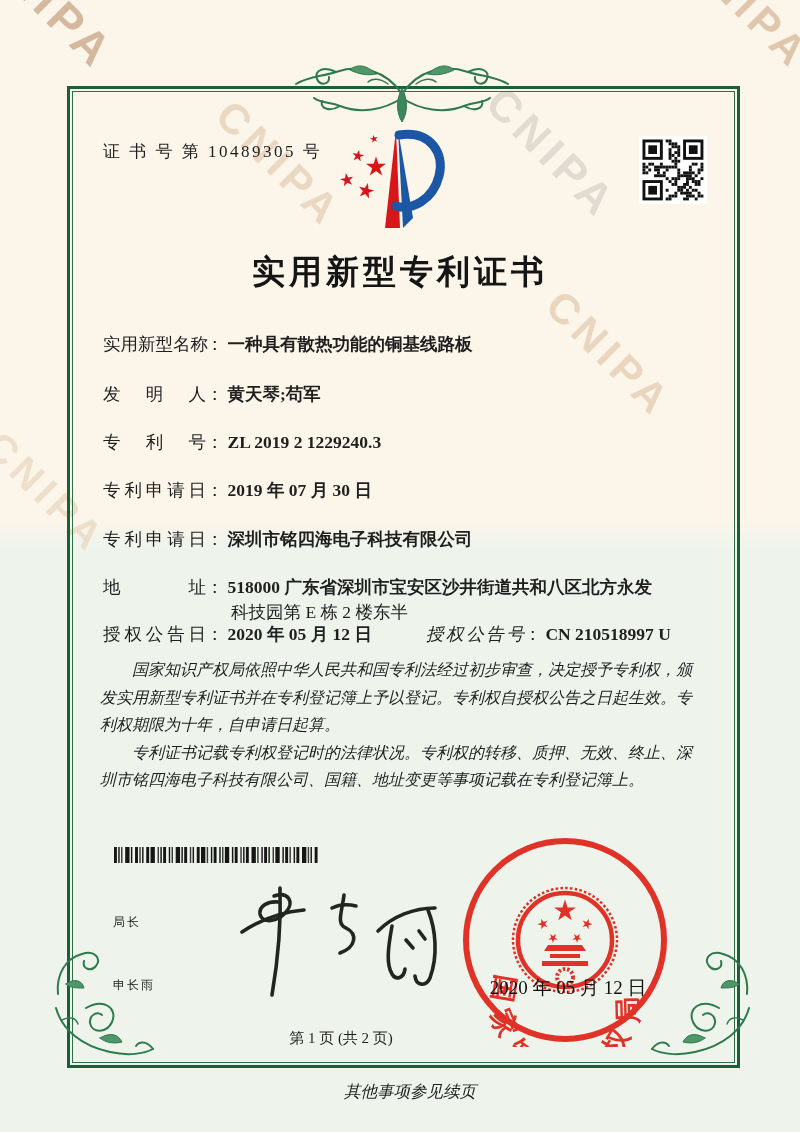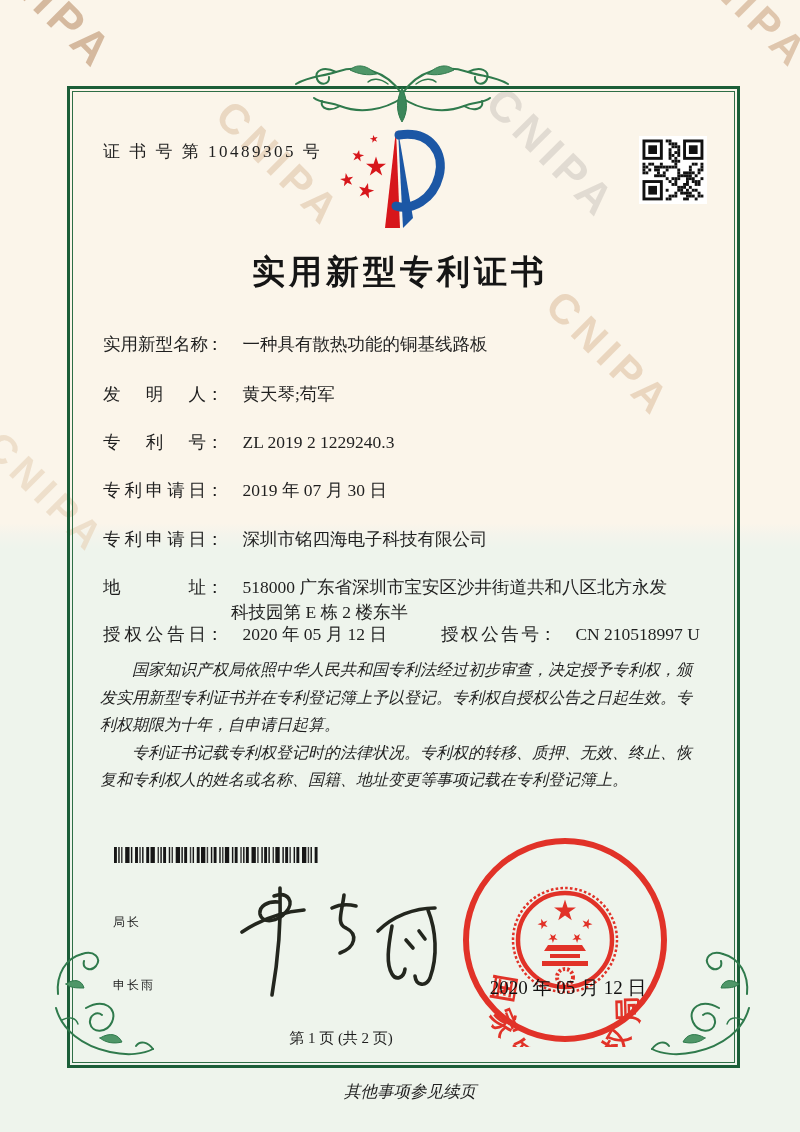--- a/index.html
+++ b/index.html
@@ -20,22 +20,22 @@
       border:3px solid #1b5e38;box-sizing:border-box;}
   .border-inner{position:absolute;left:2px;top:2px;right:2px;bottom:2px;
       border:1px solid #2e6e46;}
   .cert-no{position:absolute;left:103px;top:140px;font-size:17px;letter-spacing:2.5px;}
   .logo{position:absolute;left:338px;top:124px;}
   .qr-wrap{position:absolute;left:639px;top:136px;width:68px;height:68px;background:#ffffff;}
   .title{position:absolute;left:0;right:0;top:250px;text-align:center;
       font-size:33px;font-weight:bold;letter-spacing:4px;color:#151515;}
   .frow{position:absolute;left:103px;font-size:17.5px;white-space:nowrap;}
   .flabel{display:inline-block;width:103px;text-align:justify;text-align-last:justify;}
-  .flabel2{display:inline-block;width:98px;text-align:justify;text-align-last:justify;}
-  .fval{margin-left:19px;}
+  .flabel2{display:inline-block;width:98px;text-align:justify;text-align-last:justify;font-style:italic;}
+  .fval{margin-left:4px;font-weight:bold;}
   .addr2{position:absolute;left:231px;top:600px;font-size:17.5px;}
   .body-text{position:absolute;left:100px;top:656px;width:606px;
       font-size:16px;line-height:27.5px;font-style:italic;}
   .body-text p{margin:0;text-indent:2em;}
   .barcode{position:absolute;left:113px;top:847px;}
   .issuer{position:absolute;left:113px;font-family:"Liberation Sans","DejaVu Sans",sans-serif;
       font-size:12px;letter-spacing:2px;color:#222;}
   .issuer-title{top:914px;} .issuer-name{top:977px;}
   .sig{position:absolute;left:228px;top:868px;}
   .seal{position:absolute;left:458px;top:833px;}
@@ -276,21 +276,21 @@
   <div class="frow" style="top:575px">
     <span class="flabel">地址</span><span>：</span><span class="fval">518000 广东省深圳市宝安区沙井街道共和八区北方永发</span>
   </div>
   <div class="addr2">科技园第 E 栋 2 楼东半</div>
   <div class="frow" style="top:622px">
     <span class="flabel">授权公告日</span><span>：</span><span class="fval">2020 年 05 月 12 日</span><span class="flabel2" style="margin-left:54px">授权公告号</span><span>：</span><span class="fval">CN 210518997 U</span>
   </div>
 
   <div class="body-text">
     <p>国家知识产权局依照中华人民共和国专利法经过初步审查，决定授予专利权，颁发实用新型专利证书并在专利登记簿上予以登记。专利权自授权公告之日起生效。专利权期限为十年，自申请日起算。</p>
-    <p>专利证书记载专利权登记时的法律状况。专利权的转移、质押、无效、终止、恢复和专利权人的姓名或名称、国籍、地址变更等事项记载在专利登记簿上。</p>
+    <p>专利证书记载专利权登记时的法律状况。专利权的转移、质押、无效、终止、深圳市铭四海电子科技有限公司、国籍、地址变更等事项记载在专利登记簿上。</p>
   </div>
 
   <svg id="barcode" class="barcode" width="208" height="17">
       <rect x="1" y="0" width="2.9" height="16" fill="#161616"></rect>
       <rect x="5.25" y="0" width="1.45" height="16" fill="#161616"></rect>
       <rect x="8.05" y="0" width="1.45" height="16" fill="#3a3a3a"></rect>
       <rect x="12.200000000000001" y="0" width="4.35" height="16" fill="#161616"></rect>
       <rect x="17.9" y="0" width="1.45" height="16" fill="#161616"></rect>
       <rect x="22.049999999999997" y="0" width="2.9" height="16" fill="#161616"></rect>
       <rect x="26.299999999999997" y="0" width="1.45" height="16" fill="#3a3a3a"></rect>

